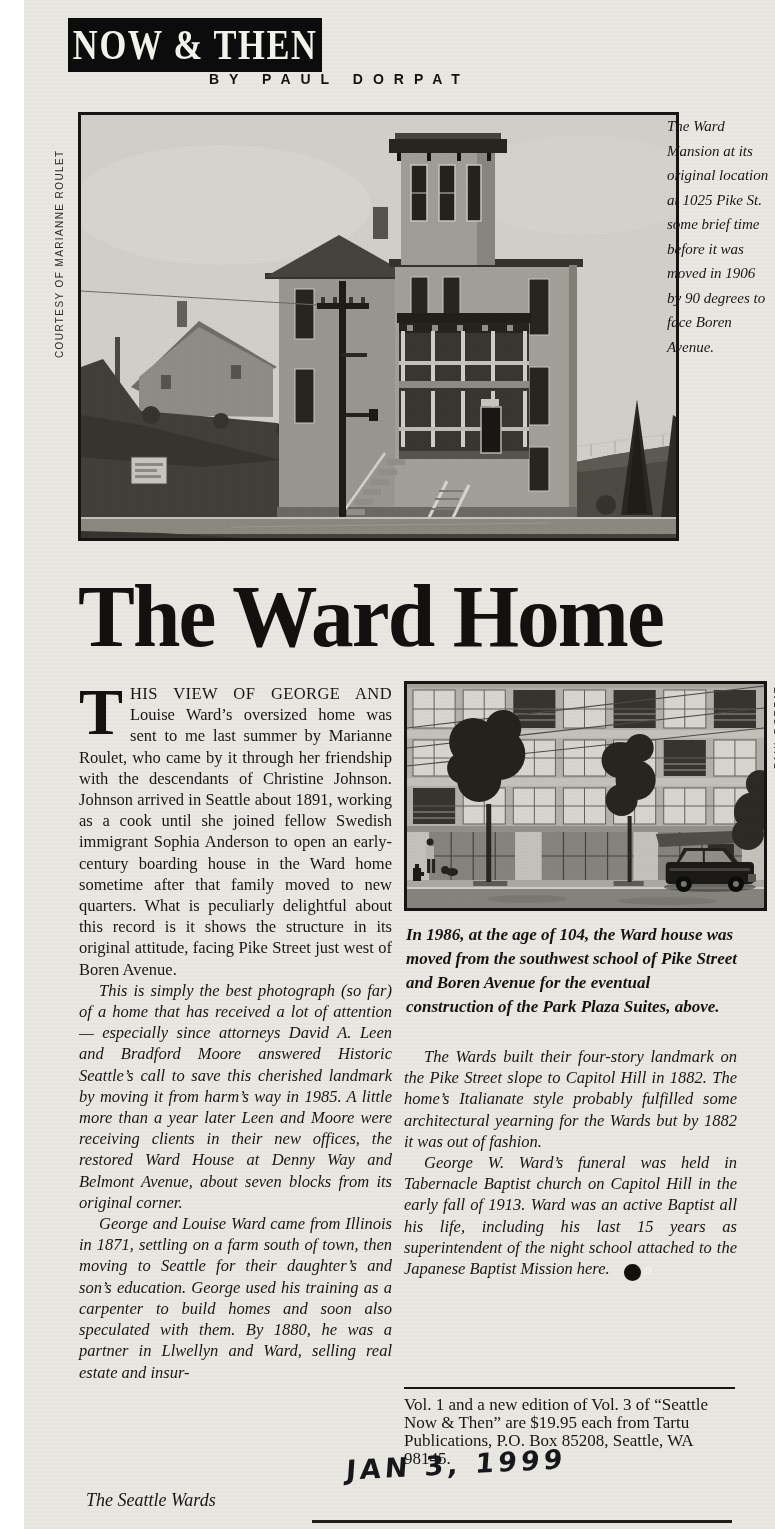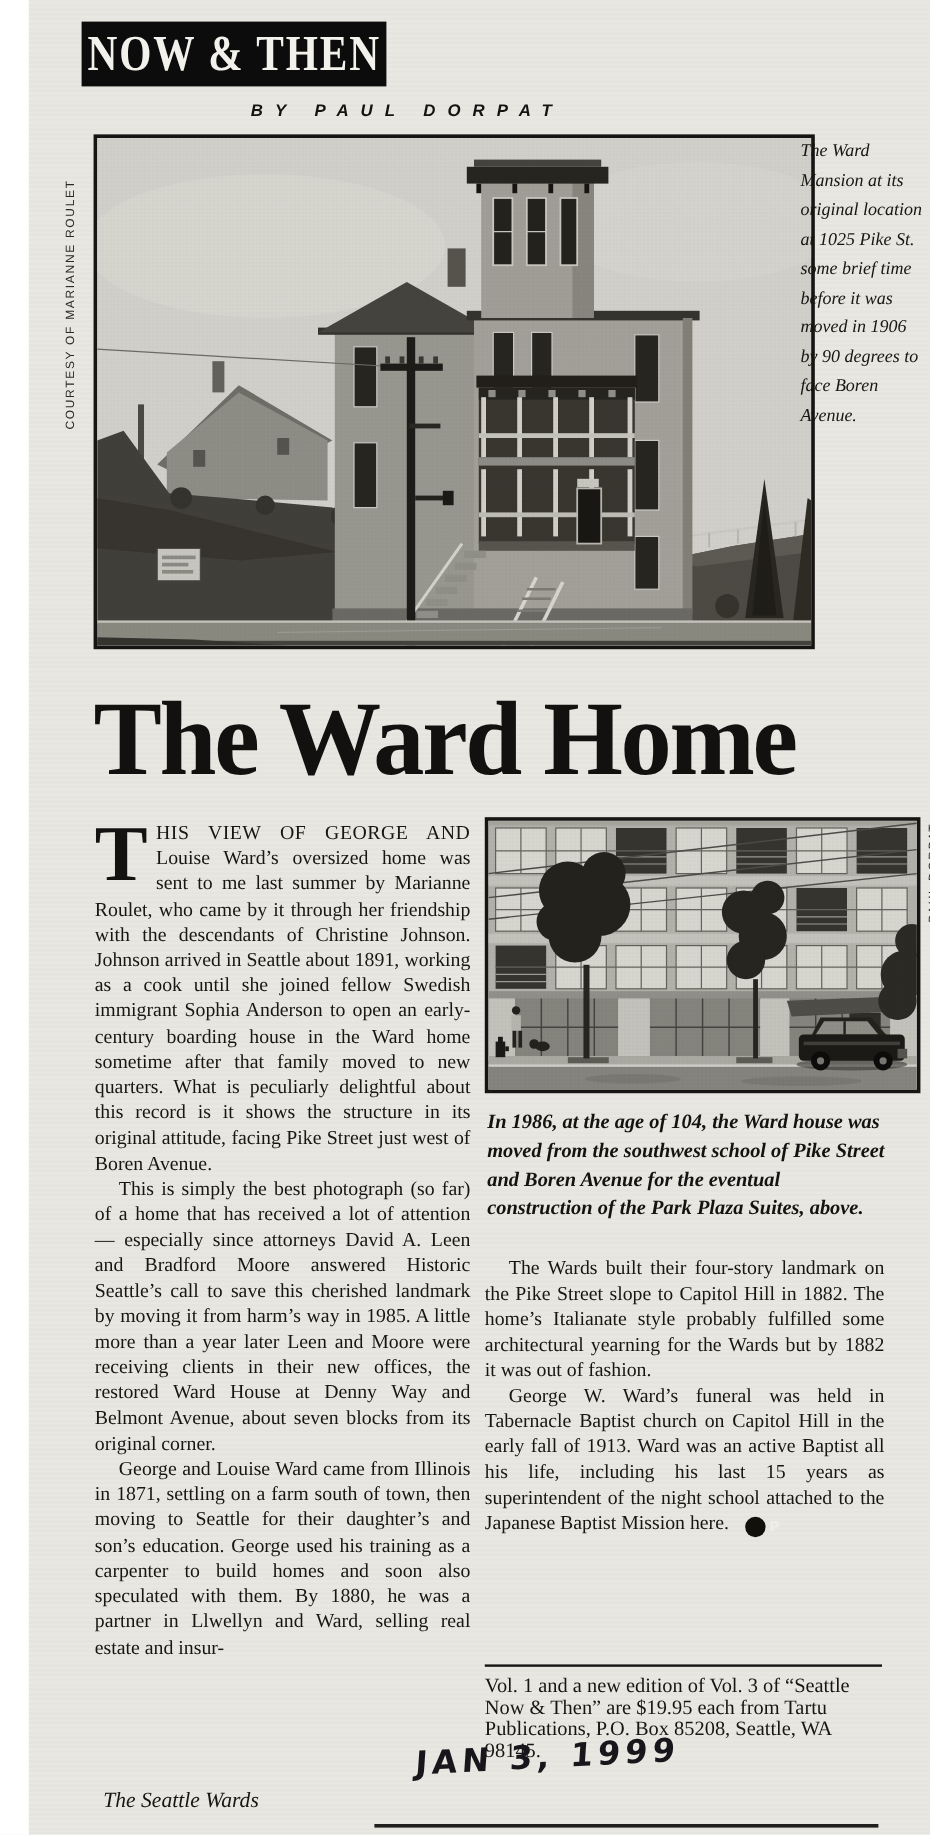--- a/index.html
+++ b/index.html
@@ -12,43 +12,43 @@
     color:#1b1a18;
     overflow:hidden;
     margin-left:24px;
   }
   .abs{position:absolute;}
   
   .banner{left:44px;top:18px;width:254px;height:54px;background:#0c0c0c;
     display:flex;align-items:center;justify-content:center;}
   .banner span{font-family:"Liberation Serif",serif;font-weight:700;font-size:42px;
     color:#f2f1ec;letter-spacing:2px;white-space:nowrap;transform:scaleX(0.82);}
-  .byline{left:185px;top:84px;font-family:"Liberation Sans",sans-serif;
-    font-weight:700;font-size:14px;letter-spacing:10px;color:#141312;white-space:nowrap;font-style:italic;}
+  .byline{left:185px;top:71px;font-family:"Liberation Sans",sans-serif;
+    font-weight:700;font-size:14px;letter-spacing:10px;color:#141312;white-space:nowrap;}
   
   .photo-frame{border:3px solid #161513;background:#d0cfc9;box-sizing:border-box;}
   .frame1{left:54px;top:112px;width:601px;height:429px;}
   .frame2{left:380px;top:681px;width:363px;height:230px;}
   .photo-frame svg{display:block;width:100%;height:100%;}
   
   .vcredit{writing-mode:vertical-rl;transform:rotate(180deg);
     font-family:"Liberation Sans",sans-serif;font-size:10px;letter-spacing:1.4px;
     color:#2a2927;white-space:nowrap;}
   .credit1{left:30px;top:112px;height:246px;}
   .credit2{left:749px;top:683px;height:86px;}
   
   .cap1{left:643px;top:114px;width:106px;font-style:italic;font-size:15px;line-height:24.5px;color:#171614;}
   .cap2{left:382px;top:923px;width:336px;font-style:italic;font-weight:700;font-size:17px;line-height:24px;color:#141311;}
   
   .headline{left:54px;top:566px;width:700px;font-size:88px;font-weight:700;
     letter-spacing:-2px;color:#121110;white-space:nowrap;transform:scaleX(0.97);transform-origin:left;}
   
   .col{font-size:16.5px;line-height:21.2px;text-align:justify;color:#171614;}
   .col p{margin:0;}
-  .col p.indent{text-indent:20px;}
+  .col p.indent{text-indent:20px;font-style:italic;}
   .leftcol{left:55px;top:683px;width:313px;}
   .rightcol{left:380px;top:1046px;width:333px;}
   .dropcap{float:left;font-size:66px;line-height:52px;font-weight:700;
     padding:3px 7px 0 0;color:#131211;}
   .leadcaps{letter-spacing:0.4px;}
   .endmark{display:inline-block;width:17px;height:17px;border-radius:50%;
     background:#111009;color:#f0efe9;font-family:"Liberation Sans",sans-serif;
     font-weight:700;font-size:12px;line-height:17px;text-align:center;
     margin-left:14px;vertical-align:-2px;}
   

